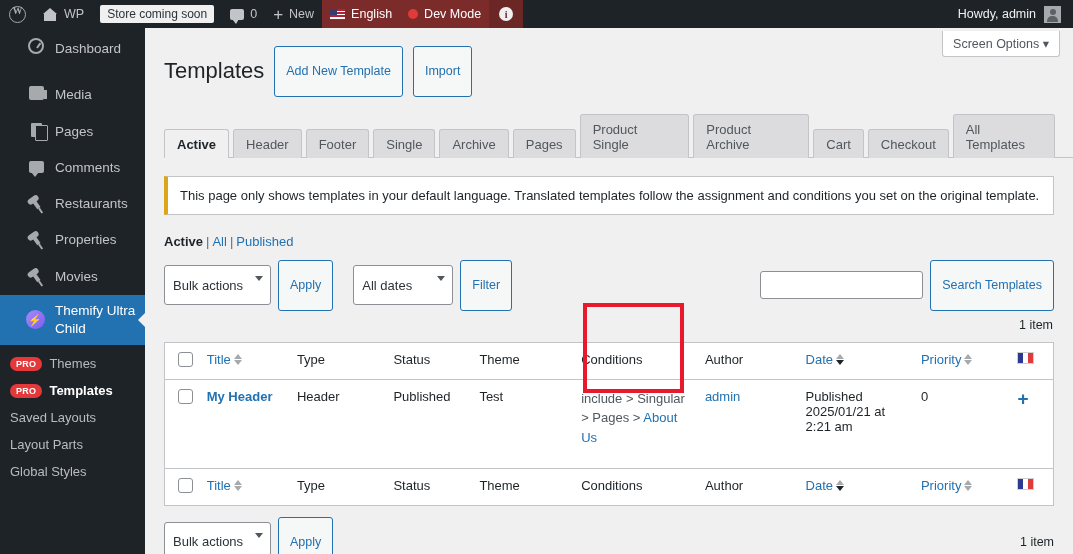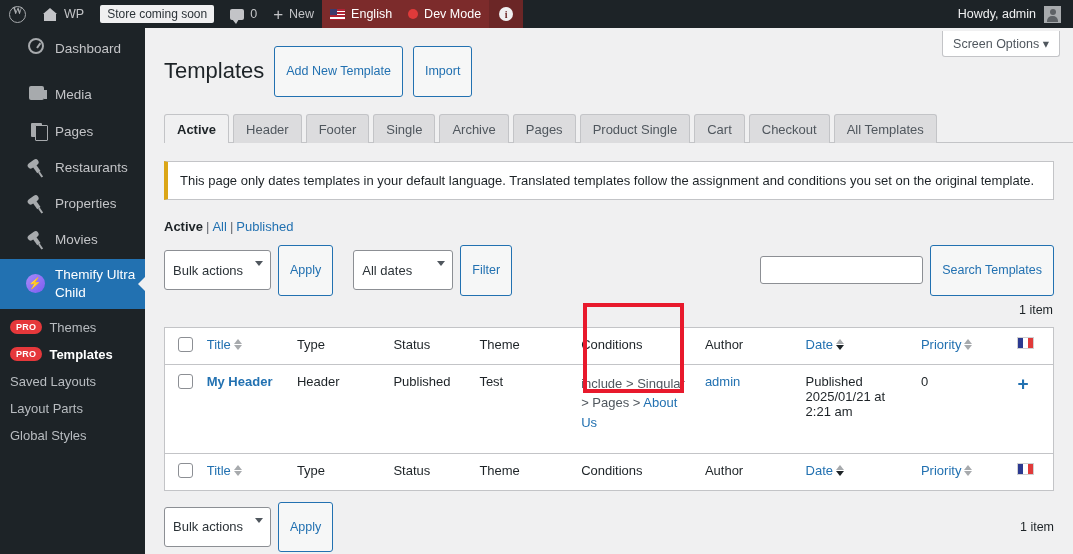--- a/index.html
+++ b/index.html
@@ -335,20 +335,24 @@
 
   <div style="height:8px"></div>
 
   <div class="menu-item">
     <span class="mi-icon"><span class="media-ico"></span></span>
     <span class="mi-label">Media</span>
   </div>
   <div class="menu-item">
     <span class="mi-icon"><span class="pages-ico"></span></span>
     <span class="mi-label">Pages</span>
+  </div>
+  <div class="menu-item">
+    <span class="mi-icon"><span class="cmt-ico"></span></span>
+    <span class="mi-label">Comments</span>
   </div>
   <div class="menu-item">
     <span class="mi-icon"><span class="pin"></span></span>
     <span class="mi-label">Restaurants</span>
   </div>
   <div class="menu-item">
     <span class="mi-icon"><span class="pin"></span></span>
     <span class="mi-label">Properties</span>
   </div>
   <div class="menu-item">
@@ -402,27 +406,28 @@
   </div>
 
   <div class="tabs">
     <div class="tab active">Active</div>
     <div class="tab">Header</div>
     <div class="tab">Footer</div>
     <div class="tab">Single</div>
     <div class="tab">Archive</div>
     <div class="tab">Pages</div>
     <div class="tab">Product Single</div>
+    <div class="tab">Product Archive</div>
     <div class="tab">Cart</div>
     <div class="tab">Checkout</div>
     <div class="tab">All Templates</div>
   </div>
 
   <div class="notice">
-    <span>This page only dates templates in your default language. Translated templates follow the assignment and conditions you set on the original template.</span>
+    <span>This page only shows templates in your default language. Translated templates follow the assignment and conditions you set on the original template.</span>
   </div>
 
   <div class="subsubsub">
     <span class="cur">Active</span><span class="sep">|</span><span>All</span><span class="sep">|</span><span>Published</span>
   </div>
 
   <div class="tablenav">
     <span class="select-wrap">
       <select class="wp-select" style="width:107px">
         <option>Bulk actions</option>

